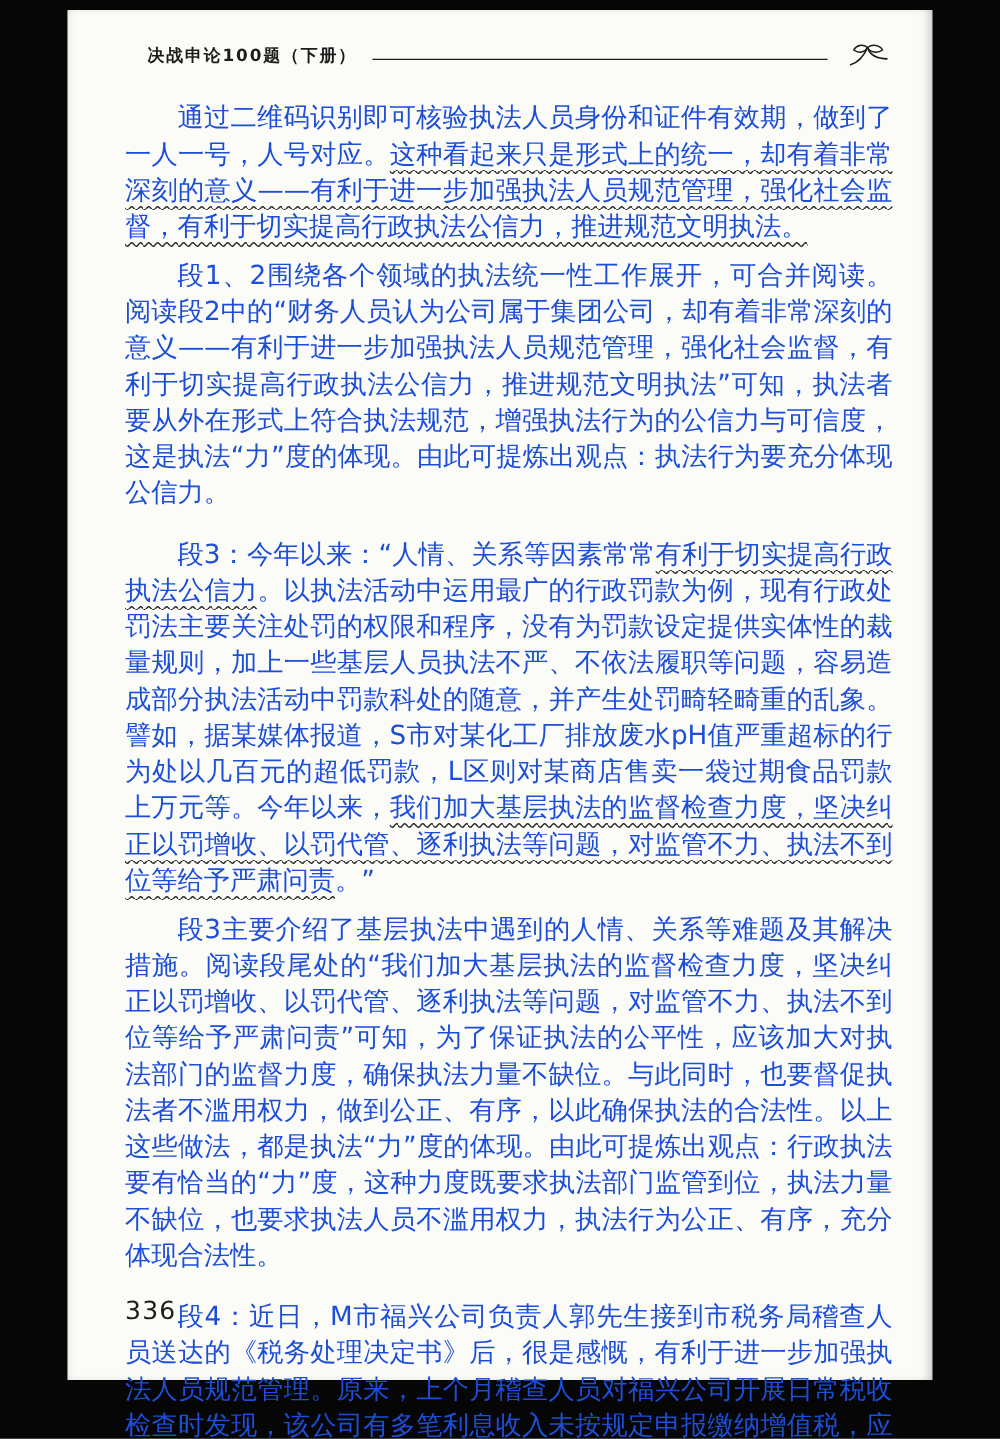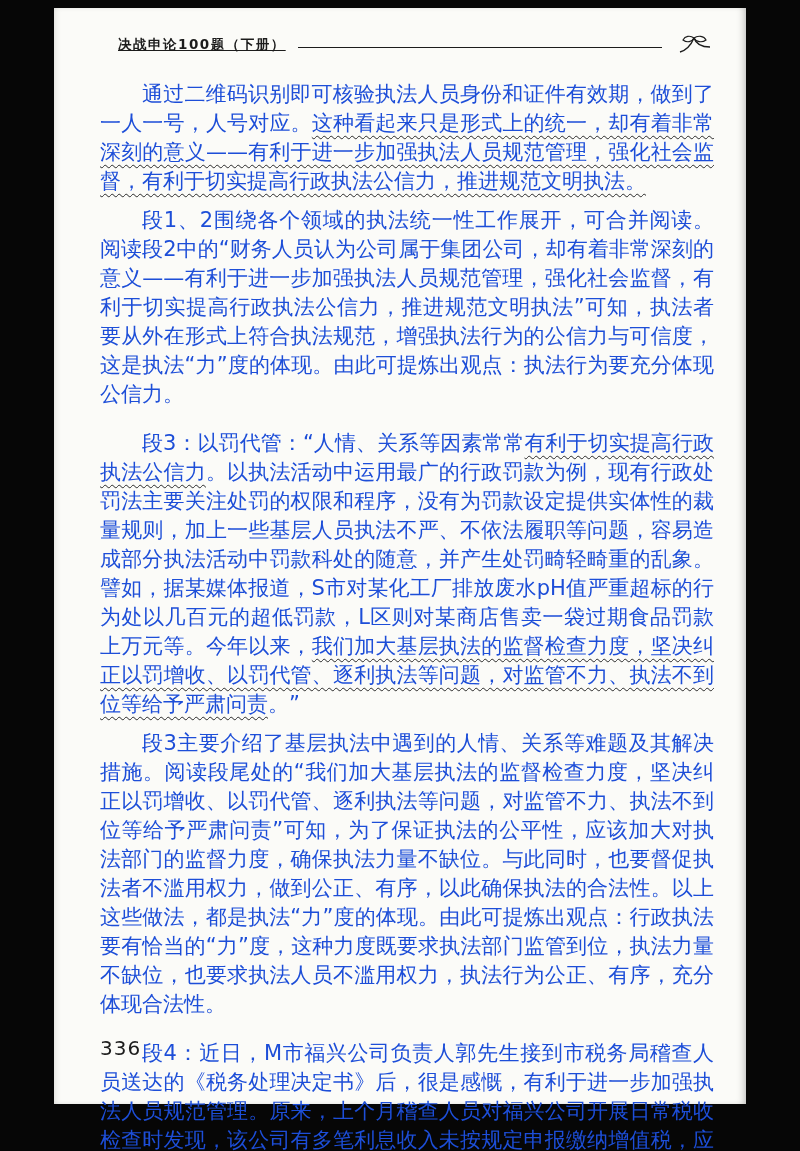--- a/index.html
+++ b/index.html
@@ -24,21 +24,20 @@
     top:26px; left:64px; right:34px;
     display:flex;
     align-items:center;
   }
   .header-title {
     font-size:13.5px;
     font-weight:bold;
     color:#1c1c1c;
     letter-spacing:1.5px;
     white-space:nowrap;
-    text-decoration:underline;
   }
   .header-rule {
     flex:1;
     height:0;
     border-bottom:1.6px solid #1c1c1c;
     margin:0 16px 0 12px;
     transform:translateY(2px);
   }
   .ornament { display:inline-flex; align-items:center; }
   .body-text {
@@ -94,21 +93,21 @@
 
     <p class="para">
       <span>通过二维码识别即可核验执法人员身份和证件有效期，做到了一人一号，人号对应。</span><span class="wavy">这种看起来只是形式上的统一，却有着非常深刻的意义——有利于进一步加强执法人员规范管理，强化社会监督，有利于切实提高行政执法公信力，推进规范文明执法。</span>
     </p>
 
     <p class="para gap">
       <span>段1、2围绕各个领域的执法统一性工作展开，可合并阅读。阅读段2中的“财务人员认为公司属于集团公司，却有着非常深刻的意义——有利于进一步加强执法人员规范管理，强化社会监督，有利于切实提高行政执法公信力，推进规范文明执法”可知，执法者要从外在形式上符合执法规范，增强执法行为的公信力与可信度，这是执法“力”度的体现。由此可提炼出观点：执法行为要充分体现公信力。</span>
     </p>
 
     <p class="para gap-lg">
-      <span>段3：以罚代管：“人情、关系等因素常常</span><span class="wavy">有利于切实提高行政执法公信力</span><span>。以执法活动中运用最广的行政罚款为例，现有行政处罚法主要关注处罚的权限和程序，没有为罚款设定提供实体性的裁量规则，加上一些基层人员执法不严、不依法履职等问题，容易造成部分执法活动中罚款科处的随意，并产生处罚畸轻畸重的乱象。譬如，据某媒体报道，S市对某化工厂排放废水pH值严重超标的行为处以几百元的超低罚款，L区则对某商店售卖一袋过期食品罚款上万元等。今年以来，</span><span class="wavy">我们加大基层执法的监督检查力度，坚决纠正以罚增收、以罚代管、逐利执法等问题，对监管不力、执法不到位等给予严肃问责</span><span>。”</span>
+      <span>段3：今年以来：“人情、关系等因素常常</span><span class="wavy">有利于切实提高行政执法公信力</span><span>。以执法活动中运用最广的行政罚款为例，现有行政处罚法主要关注处罚的权限和程序，没有为罚款设定提供实体性的裁量规则，加上一些基层人员执法不严、不依法履职等问题，容易造成部分执法活动中罚款科处的随意，并产生处罚畸轻畸重的乱象。譬如，据某媒体报道，S市对某化工厂排放废水pH值严重超标的行为处以几百元的超低罚款，L区则对某商店售卖一袋过期食品罚款上万元等。今年以来，</span><span class="wavy">我们加大基层执法的监督检查力度，坚决纠正以罚增收、以罚代管、逐利执法等问题，对监管不力、执法不到位等给予严肃问责</span><span>。”</span>
     </p>
 
     <p class="para gap">
       <span>段3主要介绍了基层执法中遇到的人情、关系等难题及其解决措施。阅读段尾处的“我们加大基层执法的监督检查力度，坚决纠正以罚增收、以罚代管、逐利执法等问题，对监管不力、执法不到位等给予严肃问责”可知，为了保证执法的公平性，应该加大对执法部门的监督力度，确保执法力量不缺位。与此同时，也要督促执法者不滥用权力，做到公正、有序，以此确保执法的合法性。以上这些做法，都是执法“力”度的体现。由此可提炼出观点：行政执法要有恰当的“力”度，这种力度既要求执法部门监管到位，执法力量不缺位，也要求执法人员不滥用权力，执法行为公正、有序，充分体现合法性。</span>
     </p>
 
     <p class="para gap-lg">
       <span>段4：近日，M市福兴公司负责人郭先生接到市税务局稽查人员送达的《税务处理决定书》后，很是感慨，有利于进一步加强执法人员规范管理。原来，上个月稽查人员对福兴公司开展日常税收检查时发现，该公司有多笔利息收入未按规定申报缴纳增值税，应按规定补缴税款。财务人员认为公司属于集团公司，由总部统一向银行借款，然后分</span>
     </p>
 

